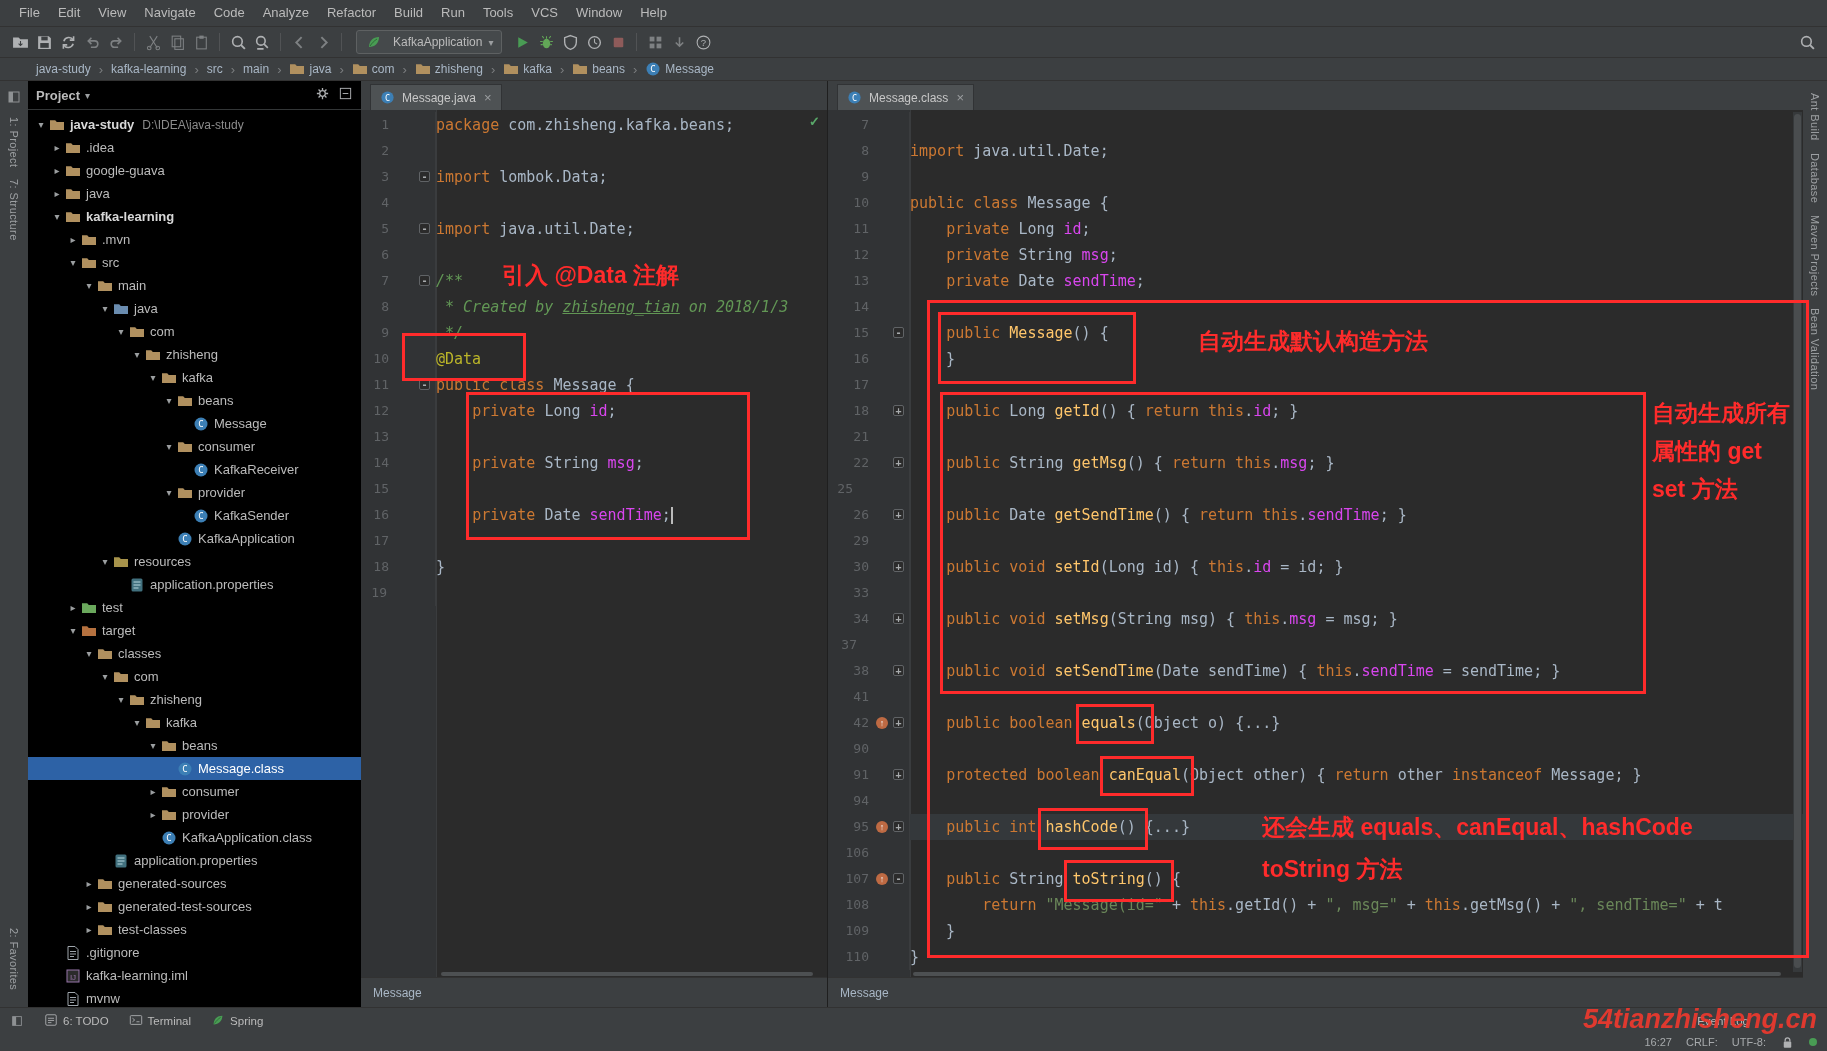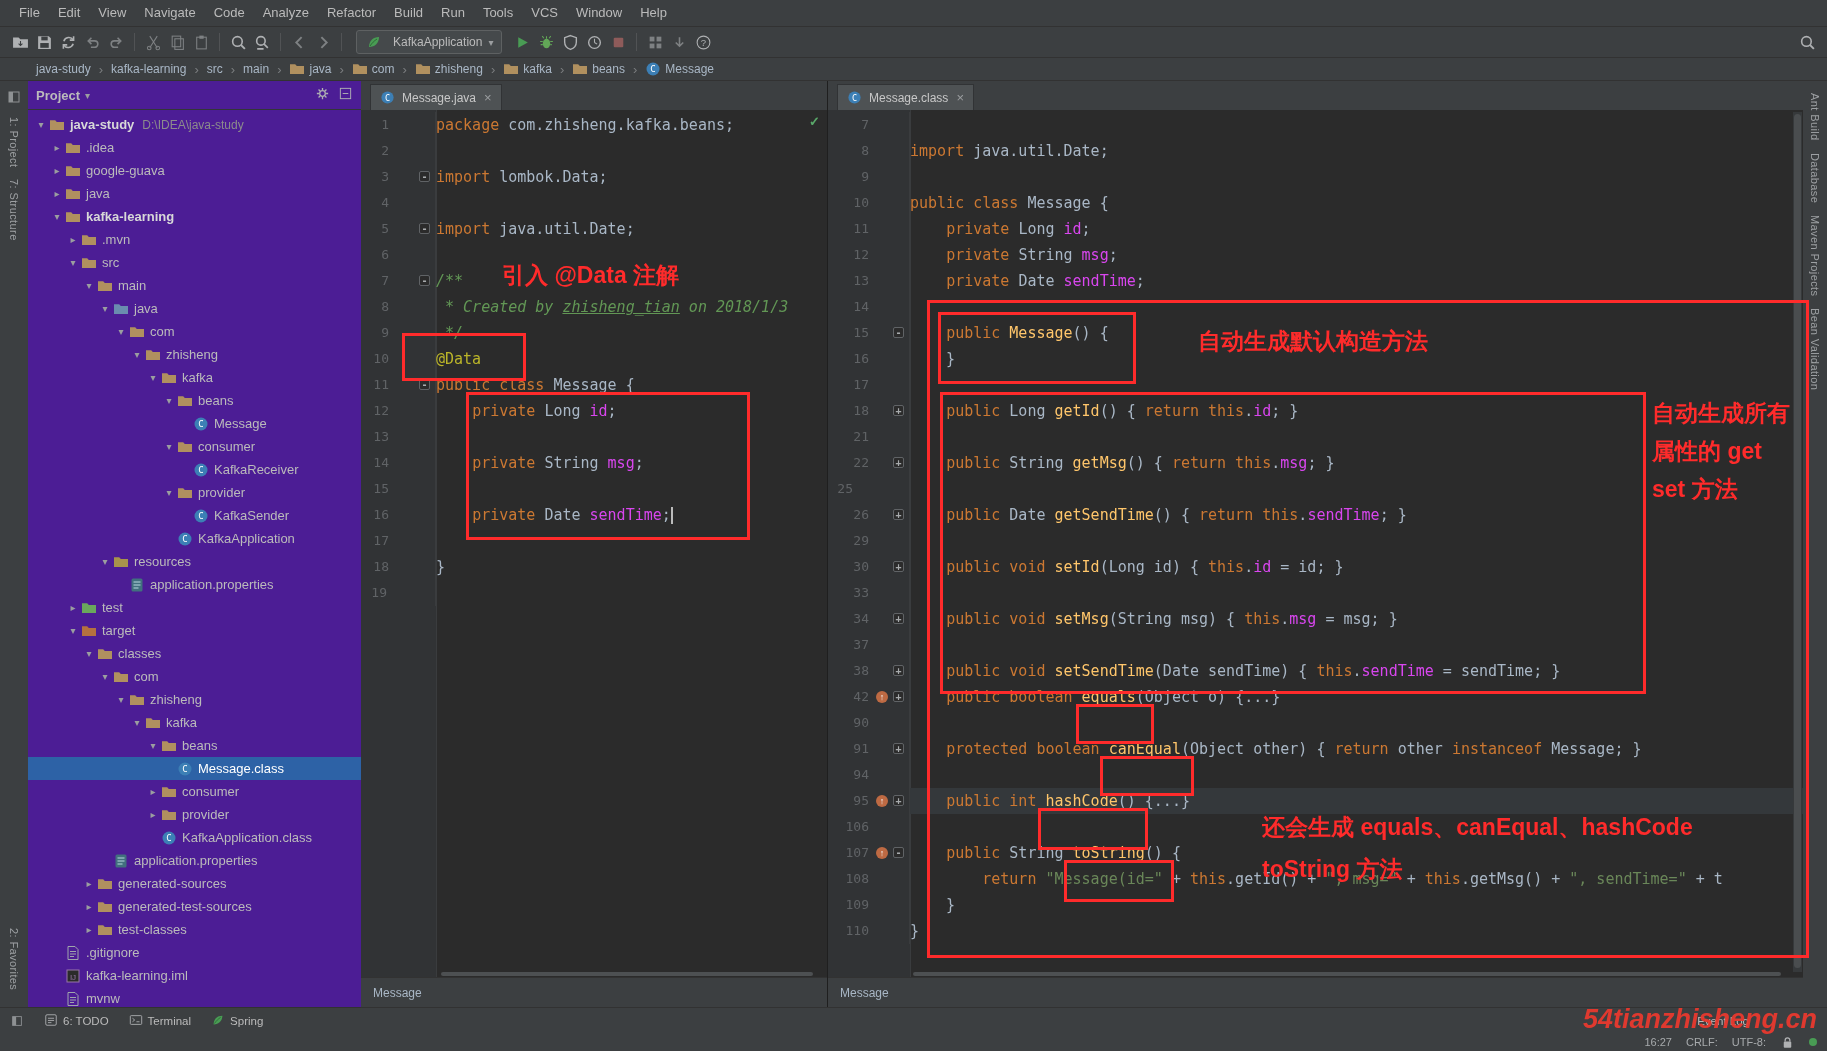--- a/index.html
+++ b/index.html
@@ -26,21 +26,21 @@
   .crumb-sep{color:#7A7D7F;margin:0 6px;font-size:13px;}
 
   
   .left-strip{position:absolute;left:0;top:81px;bottom:43px;width:28px;background:#3C3F41;border-right:1px solid #323232;}
   .right-strip{position:absolute;right:0;top:81px;bottom:43px;width:24px;background:#3C3F41;border-left:1px solid #323232;}
   .strip-label{writing-mode:vertical-rl;font-size:11px;color:#9DA0A3;margin:12px auto;display:block;text-align:center;letter-spacing:.4px;}
   .strip-icon{display:block;margin:8px auto 2px auto;width:16px;height:16px;}
   .strip-bottom{position:absolute;bottom:6px;left:0;right:0;}
 
   
-  .project-panel{position:absolute;left:28px;top:81px;bottom:43px;width:333px;background:#4c1d95;
+  .project-panel{position:absolute;left:28px;top:81px;bottom:43px;width:333px;background:#000000;
                  border-right:3px solid #000000;overflow:hidden;}
   .panel-header{height:28px;display:flex;align-items:center;padding:0 8px;font-size:13px;border-bottom:1px solid #333637;}
   .panel-title{font-weight:bold;color:#BBBBBB;}
   .panel-caret{color:#9B9EA0;font-size:10px;margin-left:5px;}
   .panel-icons{margin-left:auto;display:flex;gap:8px;align-items:center;}
   .panel-icons svg{width:15px;height:15px;}
   .tree{position:absolute;top:32px;left:0;right:0;bottom:0;font-size:13px;overflow:hidden;}
   .tree-row{height:23px;display:flex;align-items:center;white-space:nowrap;color:#BBBBBB;}
   .tree-row.selected{background:#2D62A6;color:#FFFFFF;}
   .tw-arrow{width:14px;text-align:center;color:#9B9EA0;font-size:10px;flex:0 0 14px;}
@@ -812,22 +812,23 @@
             <div class="code-line"><span class="num" style="flex:0 0 82px;padding-right:40px">17</span><span class="code"></span></div>
             <div class="code-line"><span class="num" style="flex:0 0 82px;padding-right:40px">18<span class="fold">+</span></span><span class="code"><span class="t-d">    </span><span class="t-k">public </span><span class="t-d">Long </span><span class="t-m">getId</span><span class="t-d">() { </span><span class="t-k">return this</span><span class="t-d">.</span><span class="t-f">id</span><span class="t-d">; }</span></span></div>
             <div class="code-line"><span class="num" style="flex:0 0 82px;padding-right:40px">21</span><span class="code"></span></div>
             <div class="code-line"><span class="num" style="flex:0 0 82px;padding-right:40px">22<span class="fold">+</span></span><span class="code"><span class="t-d">    </span><span class="t-k">public </span><span class="t-d">String </span><span class="t-m">getMsg</span><span class="t-d">() { </span><span class="t-k">return this</span><span class="t-d">.</span><span class="t-f">msg</span><span class="t-d">; }</span></span></div>
             <div class="code-line"><span class="num" style="flex:0 0 82px;padding-right:56px">25</span><span class="code"></span></div>
             <div class="code-line"><span class="num" style="flex:0 0 82px;padding-right:40px">26<span class="fold">+</span></span><span class="code"><span class="t-d">    </span><span class="t-k">public </span><span class="t-d">Date </span><span class="t-m">getSendTime</span><span class="t-d">() { </span><span class="t-k">return this</span><span class="t-d">.</span><span class="t-f">sendTime</span><span class="t-d">; }</span></span></div>
             <div class="code-line"><span class="num" style="flex:0 0 82px;padding-right:40px">29</span><span class="code"></span></div>
             <div class="code-line"><span class="num" style="flex:0 0 82px;padding-right:40px">30<span class="fold">+</span></span><span class="code"><span class="t-d">    </span><span class="t-k">public void </span><span class="t-m">setId</span><span class="t-d">(Long id) { </span><span class="t-k">this</span><span class="t-d">.</span><span class="t-f">id</span><span class="t-d"> = id; }</span></span></div>
             <div class="code-line"><span class="num" style="flex:0 0 82px;padding-right:40px">33</span><span class="code"></span></div>
             <div class="code-line"><span class="num" style="flex:0 0 82px;padding-right:40px">34<span class="fold">+</span></span><span class="code"><span class="t-d">    </span><span class="t-k">public void </span><span class="t-m">setMsg</span><span class="t-d">(String msg) { </span><span class="t-k">this</span><span class="t-d">.</span><span class="t-f">msg</span><span class="t-d"> = msg; }</span></span></div>
-            <div class="code-line"><span class="num" style="flex:0 0 82px;padding-right:40px">37</span><span class="code"></span></div>
+            <div class="code-line"><span class="num" style="flex:0 0 82px;padding-right:52px">37</span><span class="code"></span></div>
             <div class="code-line"><span class="num" style="flex:0 0 82px;padding-right:40px">38<span class="fold">+</span></span><span class="code"><span class="t-d">    </span><span class="t-k">public void </span><span class="t-m">setSendTime</span><span class="t-d">(Date sendTime) { </span><span class="t-k">this</span><span class="t-d">.</span><span class="t-f">sendTime</span><span class="t-d"> = sendTime; }</span></span></div>
+            <div class="code-line"><span class="num" style="flex:0 0 82px;padding-right:40px">41</span><span class="code"></span></div>
             <div class="code-line"><span class="num" style="flex:0 0 82px;padding-right:40px">42<span class="ovr">↑</span><span class="fold">+</span></span><span class="code"><span class="t-d">    </span><span class="t-k">public boolean </span><span class="t-m">equals</span><span class="t-d">(Object o) </span><span class="t-d">{...}</span></span></div>
             <div class="code-line"><span class="num" style="flex:0 0 82px;padding-right:40px">90</span><span class="code"></span></div>
             <div class="code-line"><span class="num" style="flex:0 0 82px;padding-right:40px">91<span class="fold">+</span></span><span class="code"><span class="t-d">    </span><span class="t-k">protected boolean </span><span class="t-m">canEqual</span><span class="t-d">(Object other) { </span><span class="t-k">return </span><span class="t-d">other </span><span class="t-k">instanceof </span><span class="t-d">Message; }</span></span></div>
             <div class="code-line"><span class="num" style="flex:0 0 82px;padding-right:40px">94</span><span class="code"></span></div>
             <div class="code-line hl"><span class="num" style="flex:0 0 82px;padding-right:40px">95<span class="ovr">↑</span><span class="fold">+</span></span><span class="code"><span class="t-d">    </span><span class="t-k">public int </span><span class="t-m">hashCode</span><span class="t-d">() </span><span class="t-d">{...}</span></span></div>
             <div class="code-line"><span class="num" style="flex:0 0 82px;padding-right:40px">106</span><span class="code"></span></div>
             <div class="code-line"><span class="num" style="flex:0 0 82px;padding-right:40px">107<span class="ovr">↑</span><span class="fold">-</span></span><span class="code"><span class="t-d">    </span><span class="t-k">public </span><span class="t-d">String </span><span class="t-m">toString</span><span class="t-d">() {</span></span></div>
             <div class="code-line"><span class="num" style="flex:0 0 82px;padding-right:40px">108</span><span class="code"><span class="t-d">        </span><span class="t-k">return </span><span class="t-s">"Message(id="</span><span class="t-d"> + </span><span class="t-k">this</span><span class="t-d">.getId() + </span><span class="t-s">", msg="</span><span class="t-d"> + </span><span class="t-k">this</span><span class="t-d">.getMsg() + </span><span class="t-s">", sendTime="</span><span class="t-d"> + t</span></span></div>
             <div class="code-line"><span class="num" style="flex:0 0 82px;padding-right:40px">109</span><span class="code"><span class="t-d">    }</span></span></div>
             <div class="code-line"><span class="num" style="flex:0 0 82px;padding-right:40px">110</span><span class="code"><span class="t-d">}</span></span></div>

